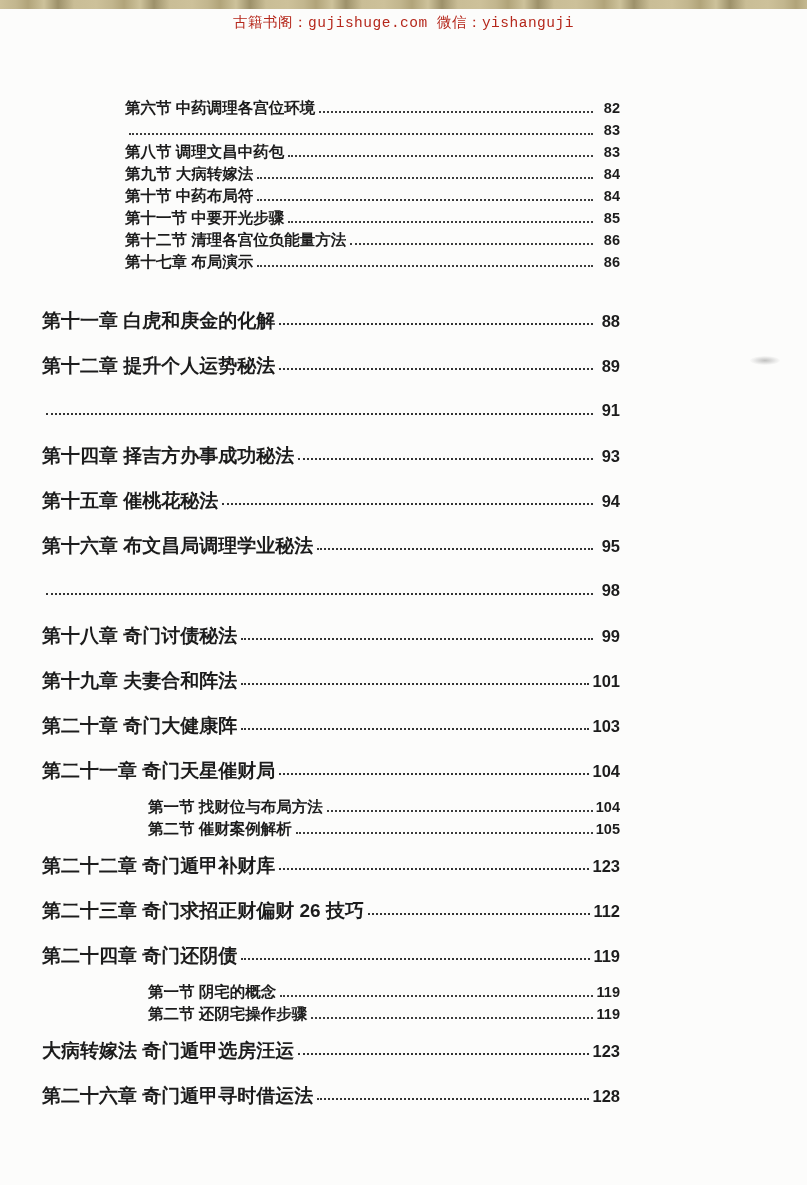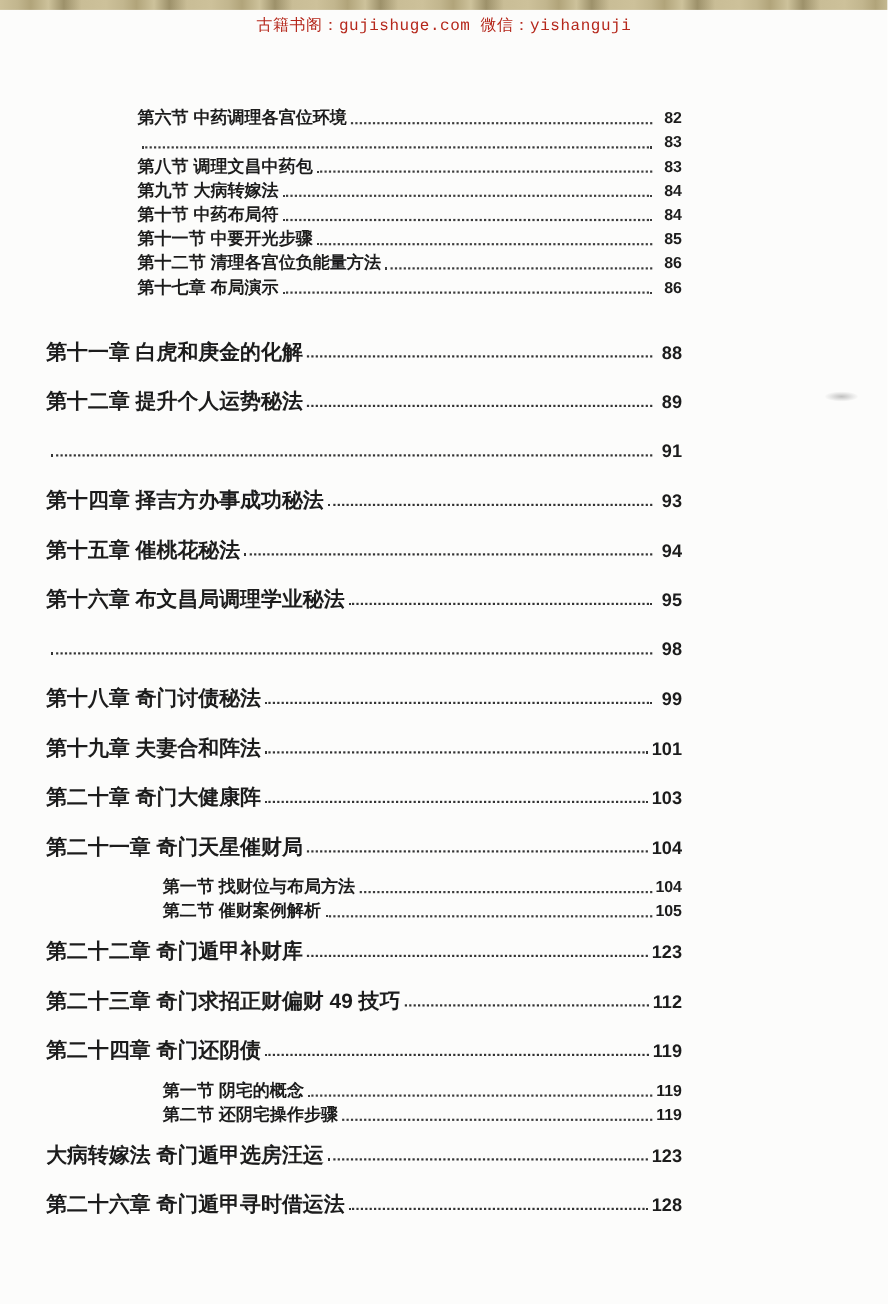--- a/index.html
+++ b/index.html
@@ -196,21 +196,21 @@
         <span class="label">第二节 催财案例解析</span>
         <span class="leader"></span>
         <span class="pagenum">105</span>
       </div>
       <div class="row chapter">
         <span class="label">第二十二章 奇门遁甲补财库</span>
         <span class="leader"></span>
         <span class="pagenum">123</span>
       </div>
       <div class="row chapter">
-        <span class="label">第二十三章 奇门求招正财偏财 49 技巧</span>
+        <span class="label">第二十三章 奇门求招正财偏财 26 技巧</span>
         <span class="leader"></span>
         <span class="pagenum">112</span>
       </div>
       <div class="row chapter">
         <span class="label">第二十四章 奇门还阴债</span>
         <span class="leader"></span>
         <span class="pagenum">119</span>
       </div>
       <div class="row subsection">
         <span class="label">第一节 阴宅的概念</span>

